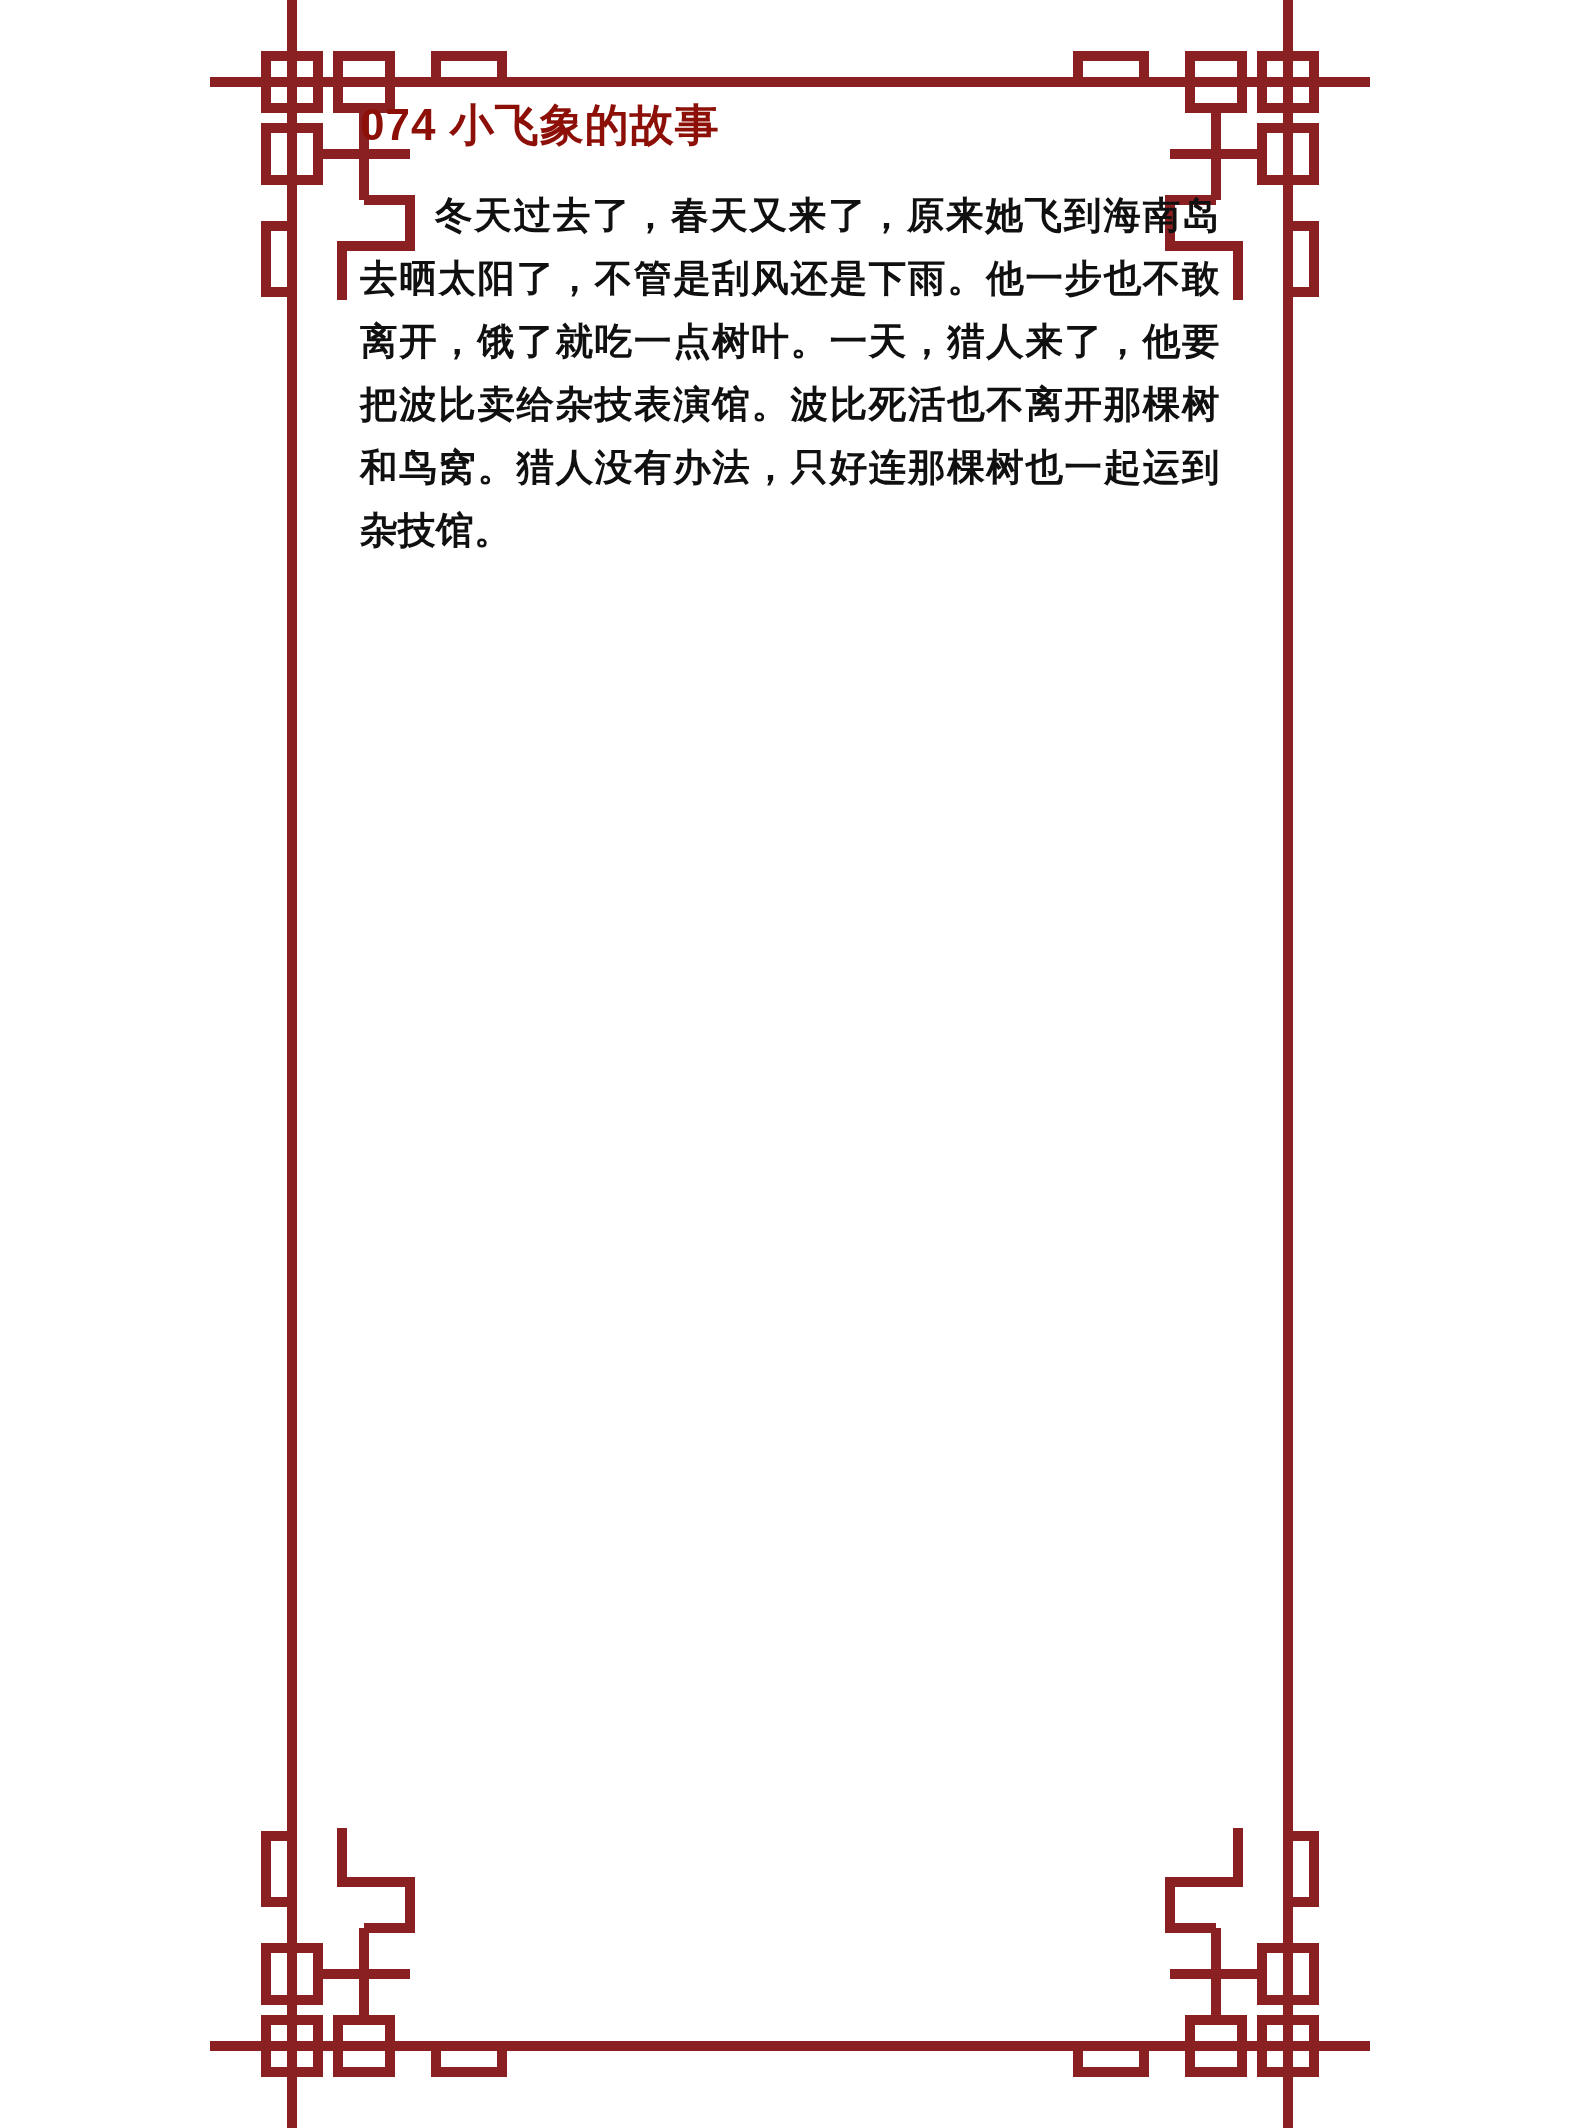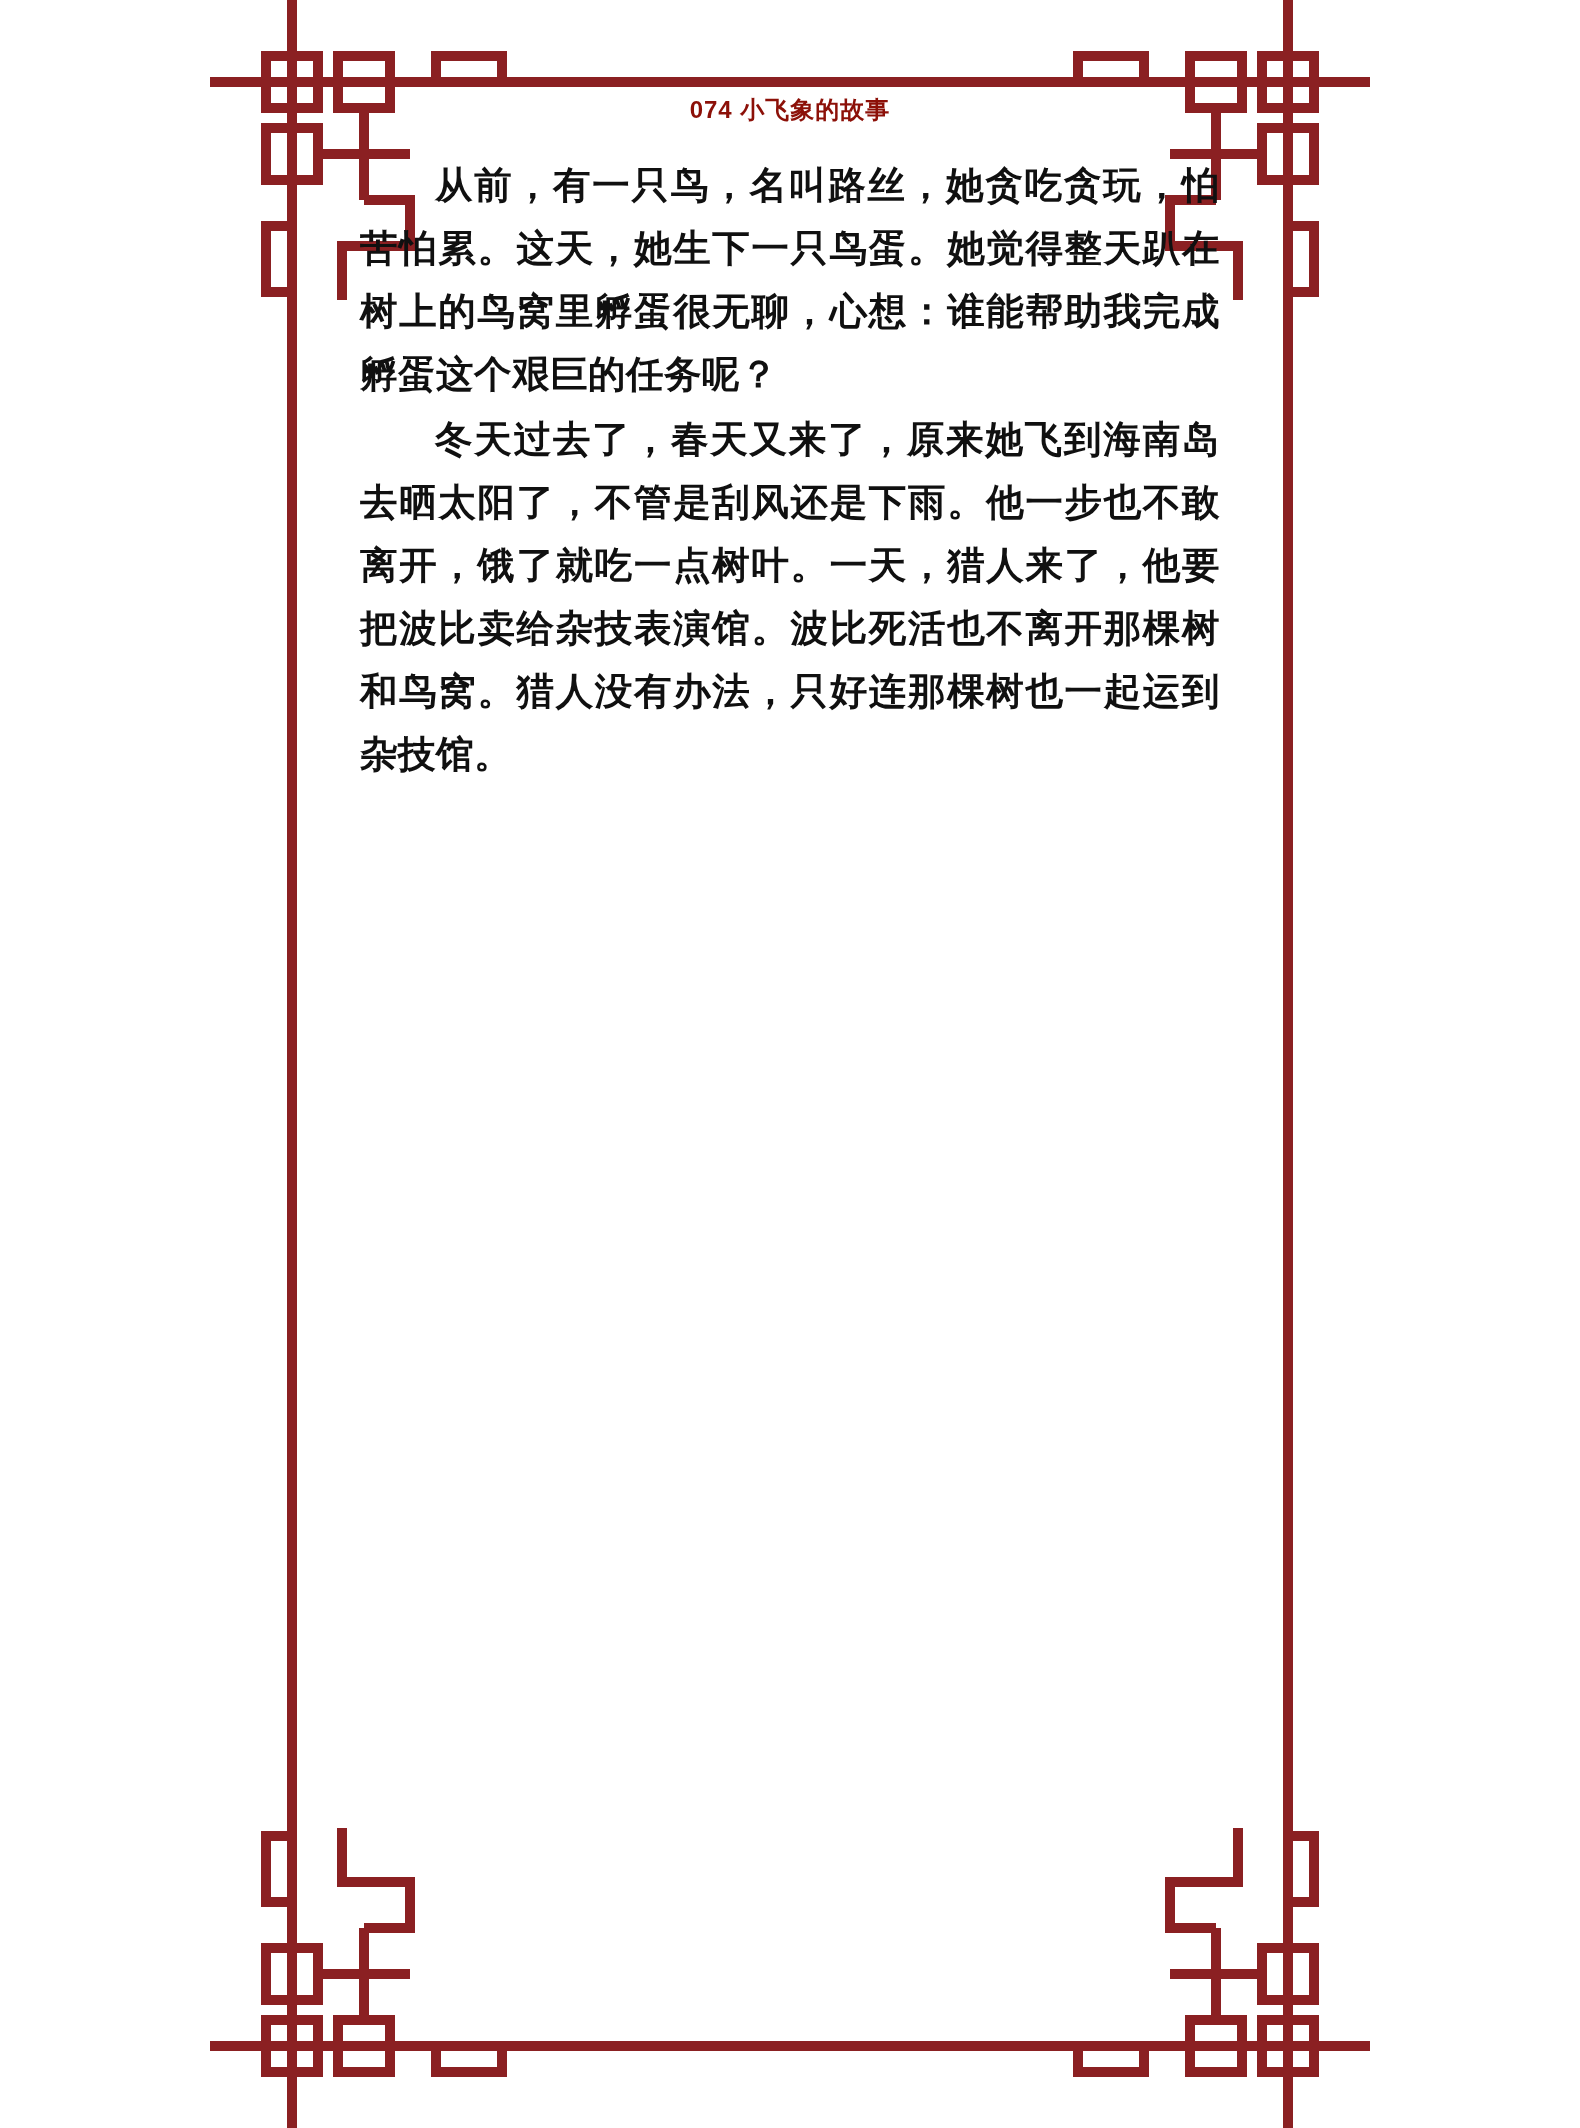--- a/index.html
+++ b/index.html
@@ -39,23 +39,22 @@
   
   .content {
     position: absolute;
     left: 150px;
     top: 92px;
     width: 860px;
   }
 
   .doc-title {
     margin: 0 0 4px 0;
-    text-align: center;
     color: #8C1008;
-    font-size: 24px;
+    font-size: 44px;
     font-weight: bold;
     letter-spacing: 1px;
     line-height: 1.5;
     font-family: "Liberation Sans", "DejaVu Sans", sans-serif;
   }
 
   .body-text {
     margin-top: 26px;
   }
 
@@ -166,18 +165,17 @@
 
       </g>
     </svg>
   </div>
 
   <div class="content">
 
     <h1 class="doc-title">074 小飞象的故事</h1>
 
     <div class="body-text">
-      <p class="para">从前，有一只鸟，名叫路丝，她贪吃贪玩，怕苦怕累。这天，她生下一只鸟蛋。她觉得整天趴在树上的鸟窝里孵蛋很无聊，心想：谁能帮助我完成孵蛋这个艰巨的任务呢？</p>
       <p class="para">冬天过去了，春天又来了，原来她飞到海南岛去晒太阳了，不管是刮风还是下雨。他一步也不敢离开，饿了就吃一点树叶。一天，猎人来了，他要把波比卖给杂技表演馆。波比死活也不离开那棵树和鸟窝。猎人没有办法，只好连那棵树也一起运到杂技馆。</p>
     </div>
 
   </div>
 </div>
 
 </body></html>

